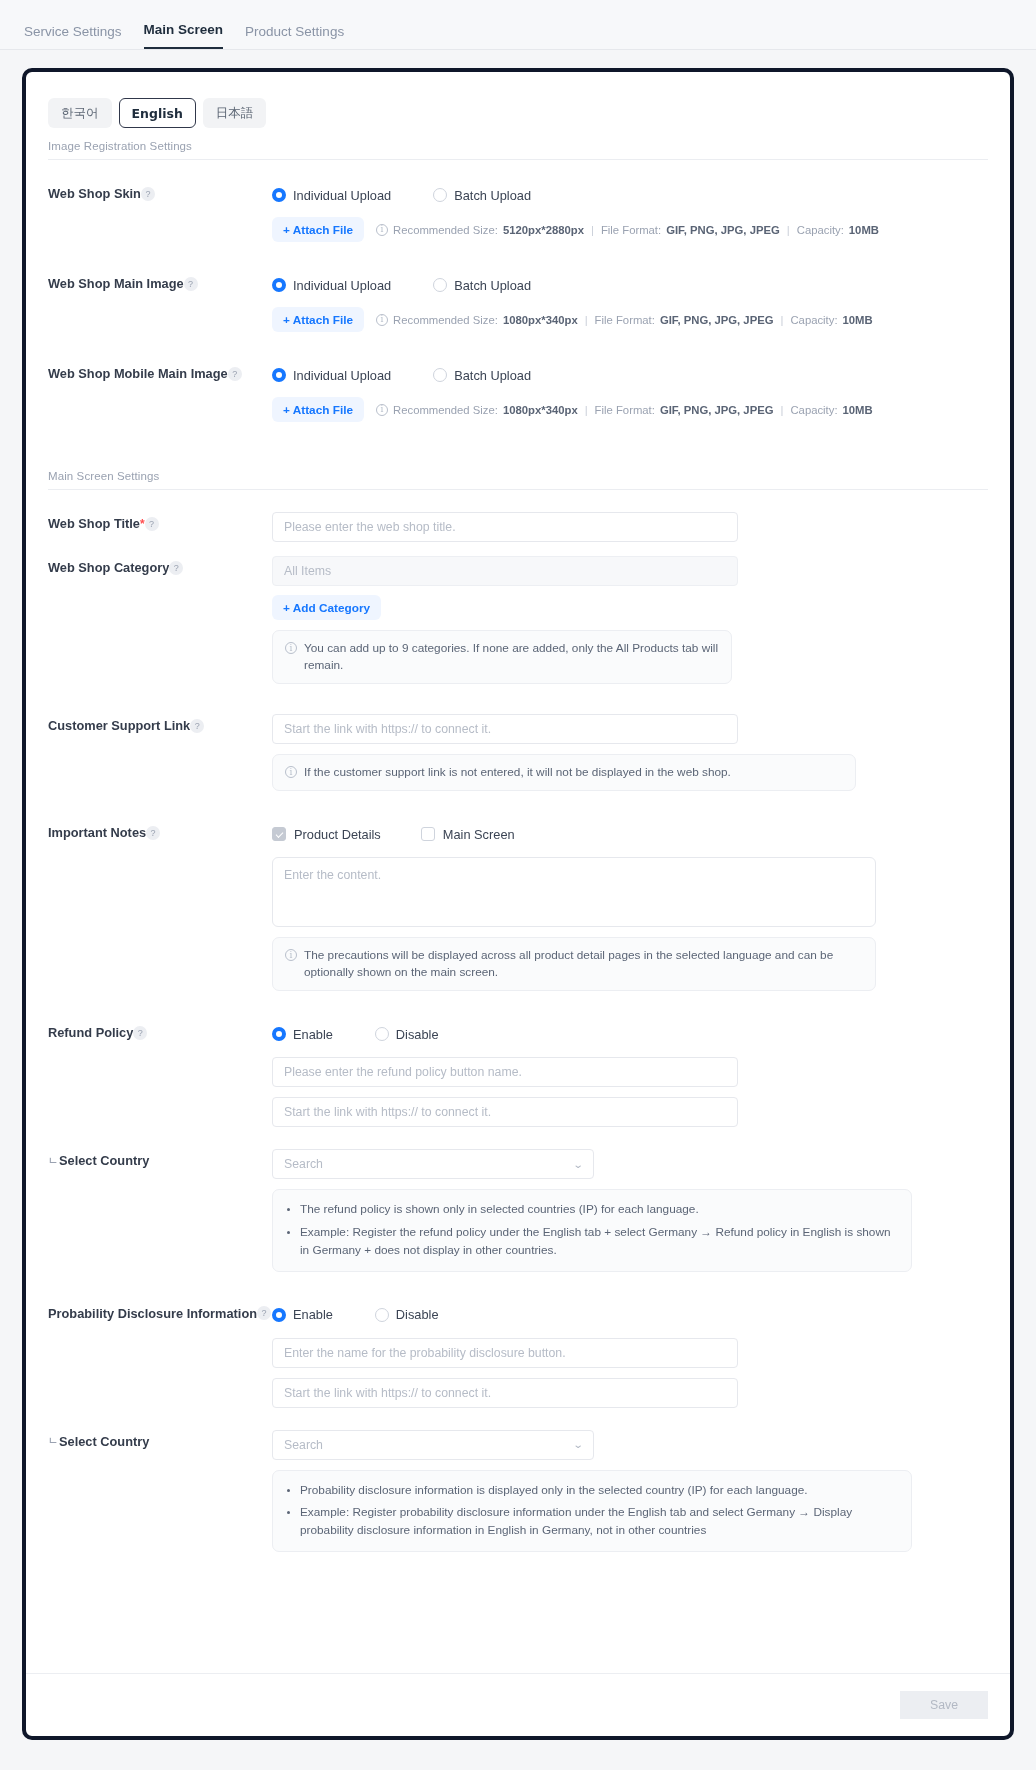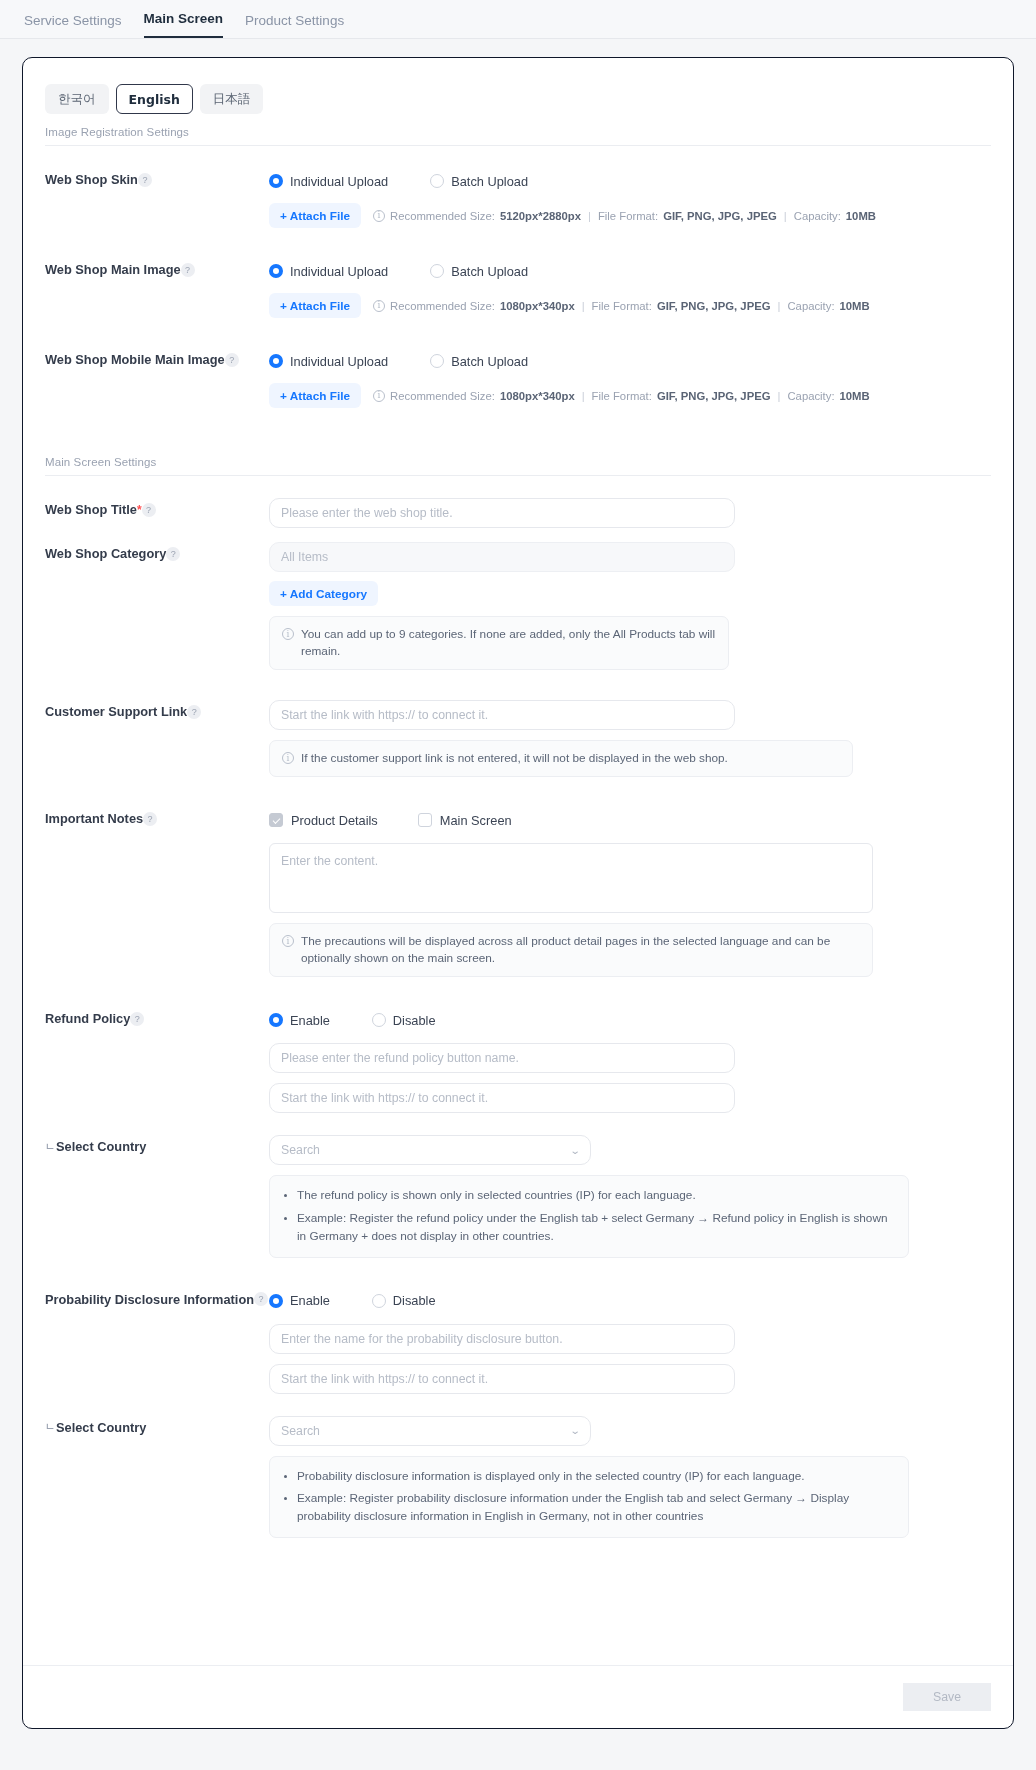--- a/index.html
+++ b/index.html
@@ -8,21 +8,21 @@
     width: 1036px;
     height: 1770px;
     background: #f5f6f8;
     font-family: "Liberation Sans", sans-serif;
     color: #1f2d3d;
     overflow: hidden;
   }
 
   
   .topbar {
-    height: 39px;
+    height: 50px;
     background: #f7f8fa;
     border-bottom: 1px solid #e6e8ec;
     display: flex;
     align-items: flex-end;
     padding: 0 24px;
   }
   .topbar-tabs { display: flex; align-items: flex-end; gap: 22px; }
   .top-tab {
     font-size: 13.5px;
     color: #8a94a6;
@@ -35,21 +35,21 @@
     font-weight: bold;
     border-bottom: 2px solid #1f2d3d;
   }
 
   
   .page {
     padding: 18px 22px 0 22px;
   }
   .card {
     background: #ffffff;
-    border: 1px solid #0f172a;
+    border: 4px solid #0f172a;
     border-radius: 10px;
     width: 992px;
     height: 1672px;
     position: relative;
     overflow: hidden;
   }
 
   
   .lang-row {
     display: flex;
@@ -194,21 +194,21 @@
     width: 12px; height: 12px; border-radius: 50%;
     border: 1px solid #b9c0cc; color: #b9c0cc;
     font-size: 9px; font-family: "DejaVu Serif", serif; line-height: 1;
     flex: 0 0 12px;
   }
 
   
   .input {
     height: 30px;
     border: 1px solid #e6e8ed;
-    border-radius: 10px;
+    border-radius: 4px;
     background: #fff;
     display: flex; align-items: center;
     padding: 0 11px;
     font-size: 12.3px;
     color: #b6bcc7;
     width: 466px;
     cursor: text;
   }
   .input.disabled { background: #f7f8fa; border-color: #edeff3; }
   .input.select {

